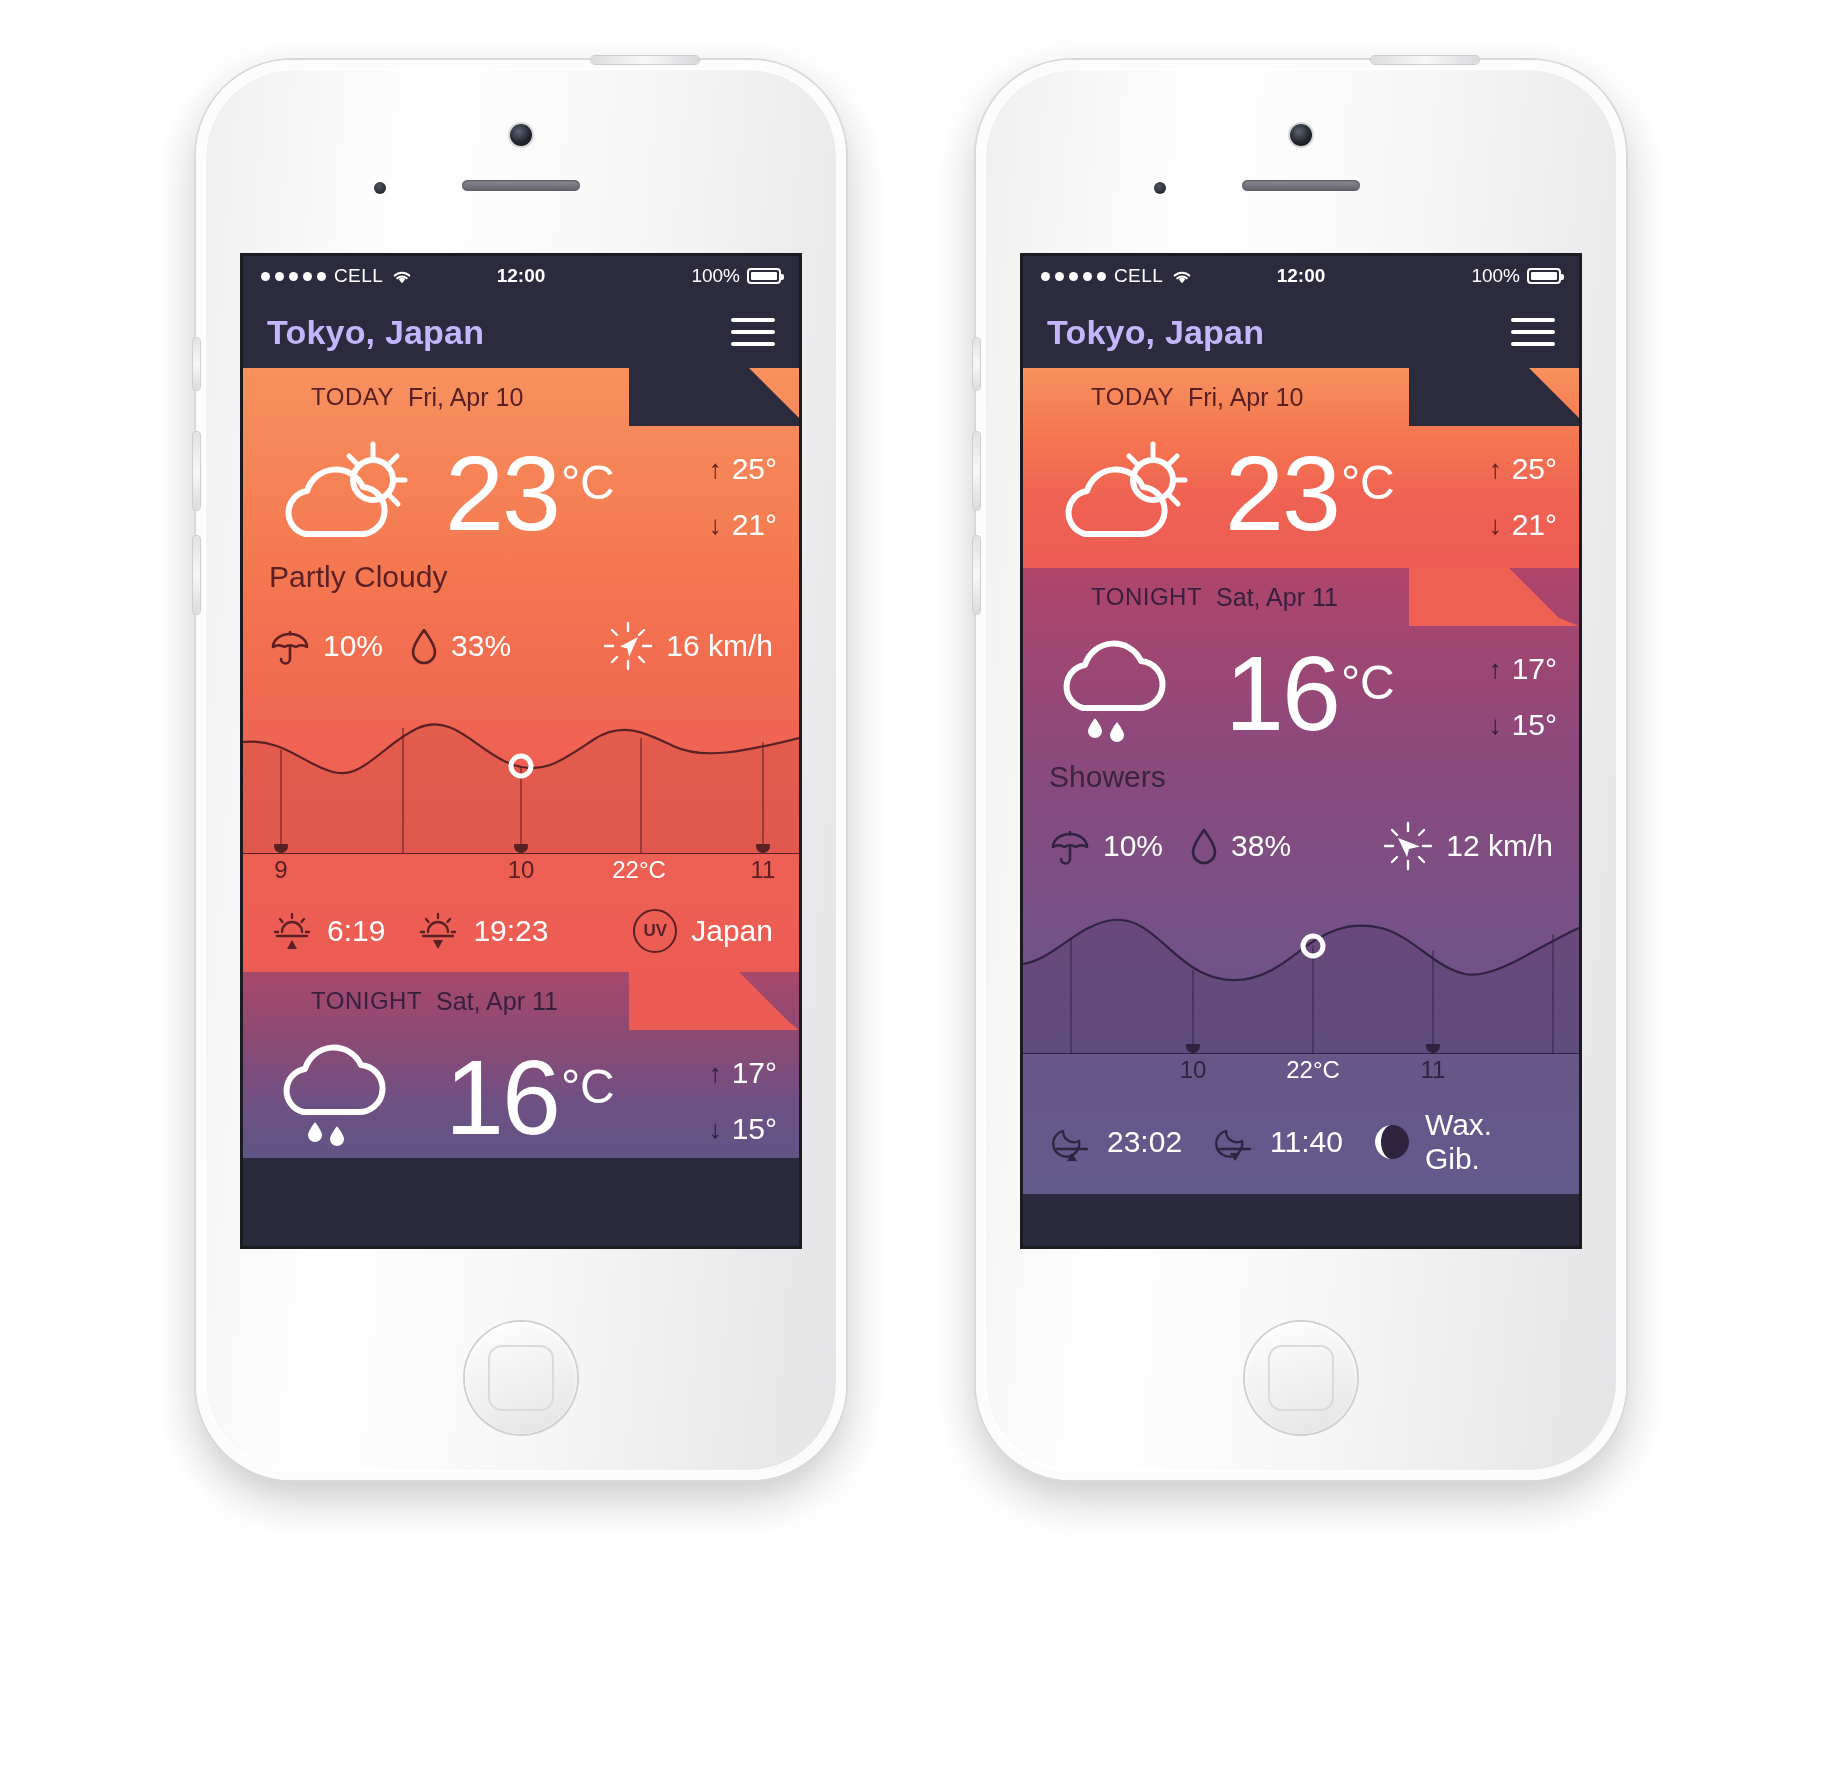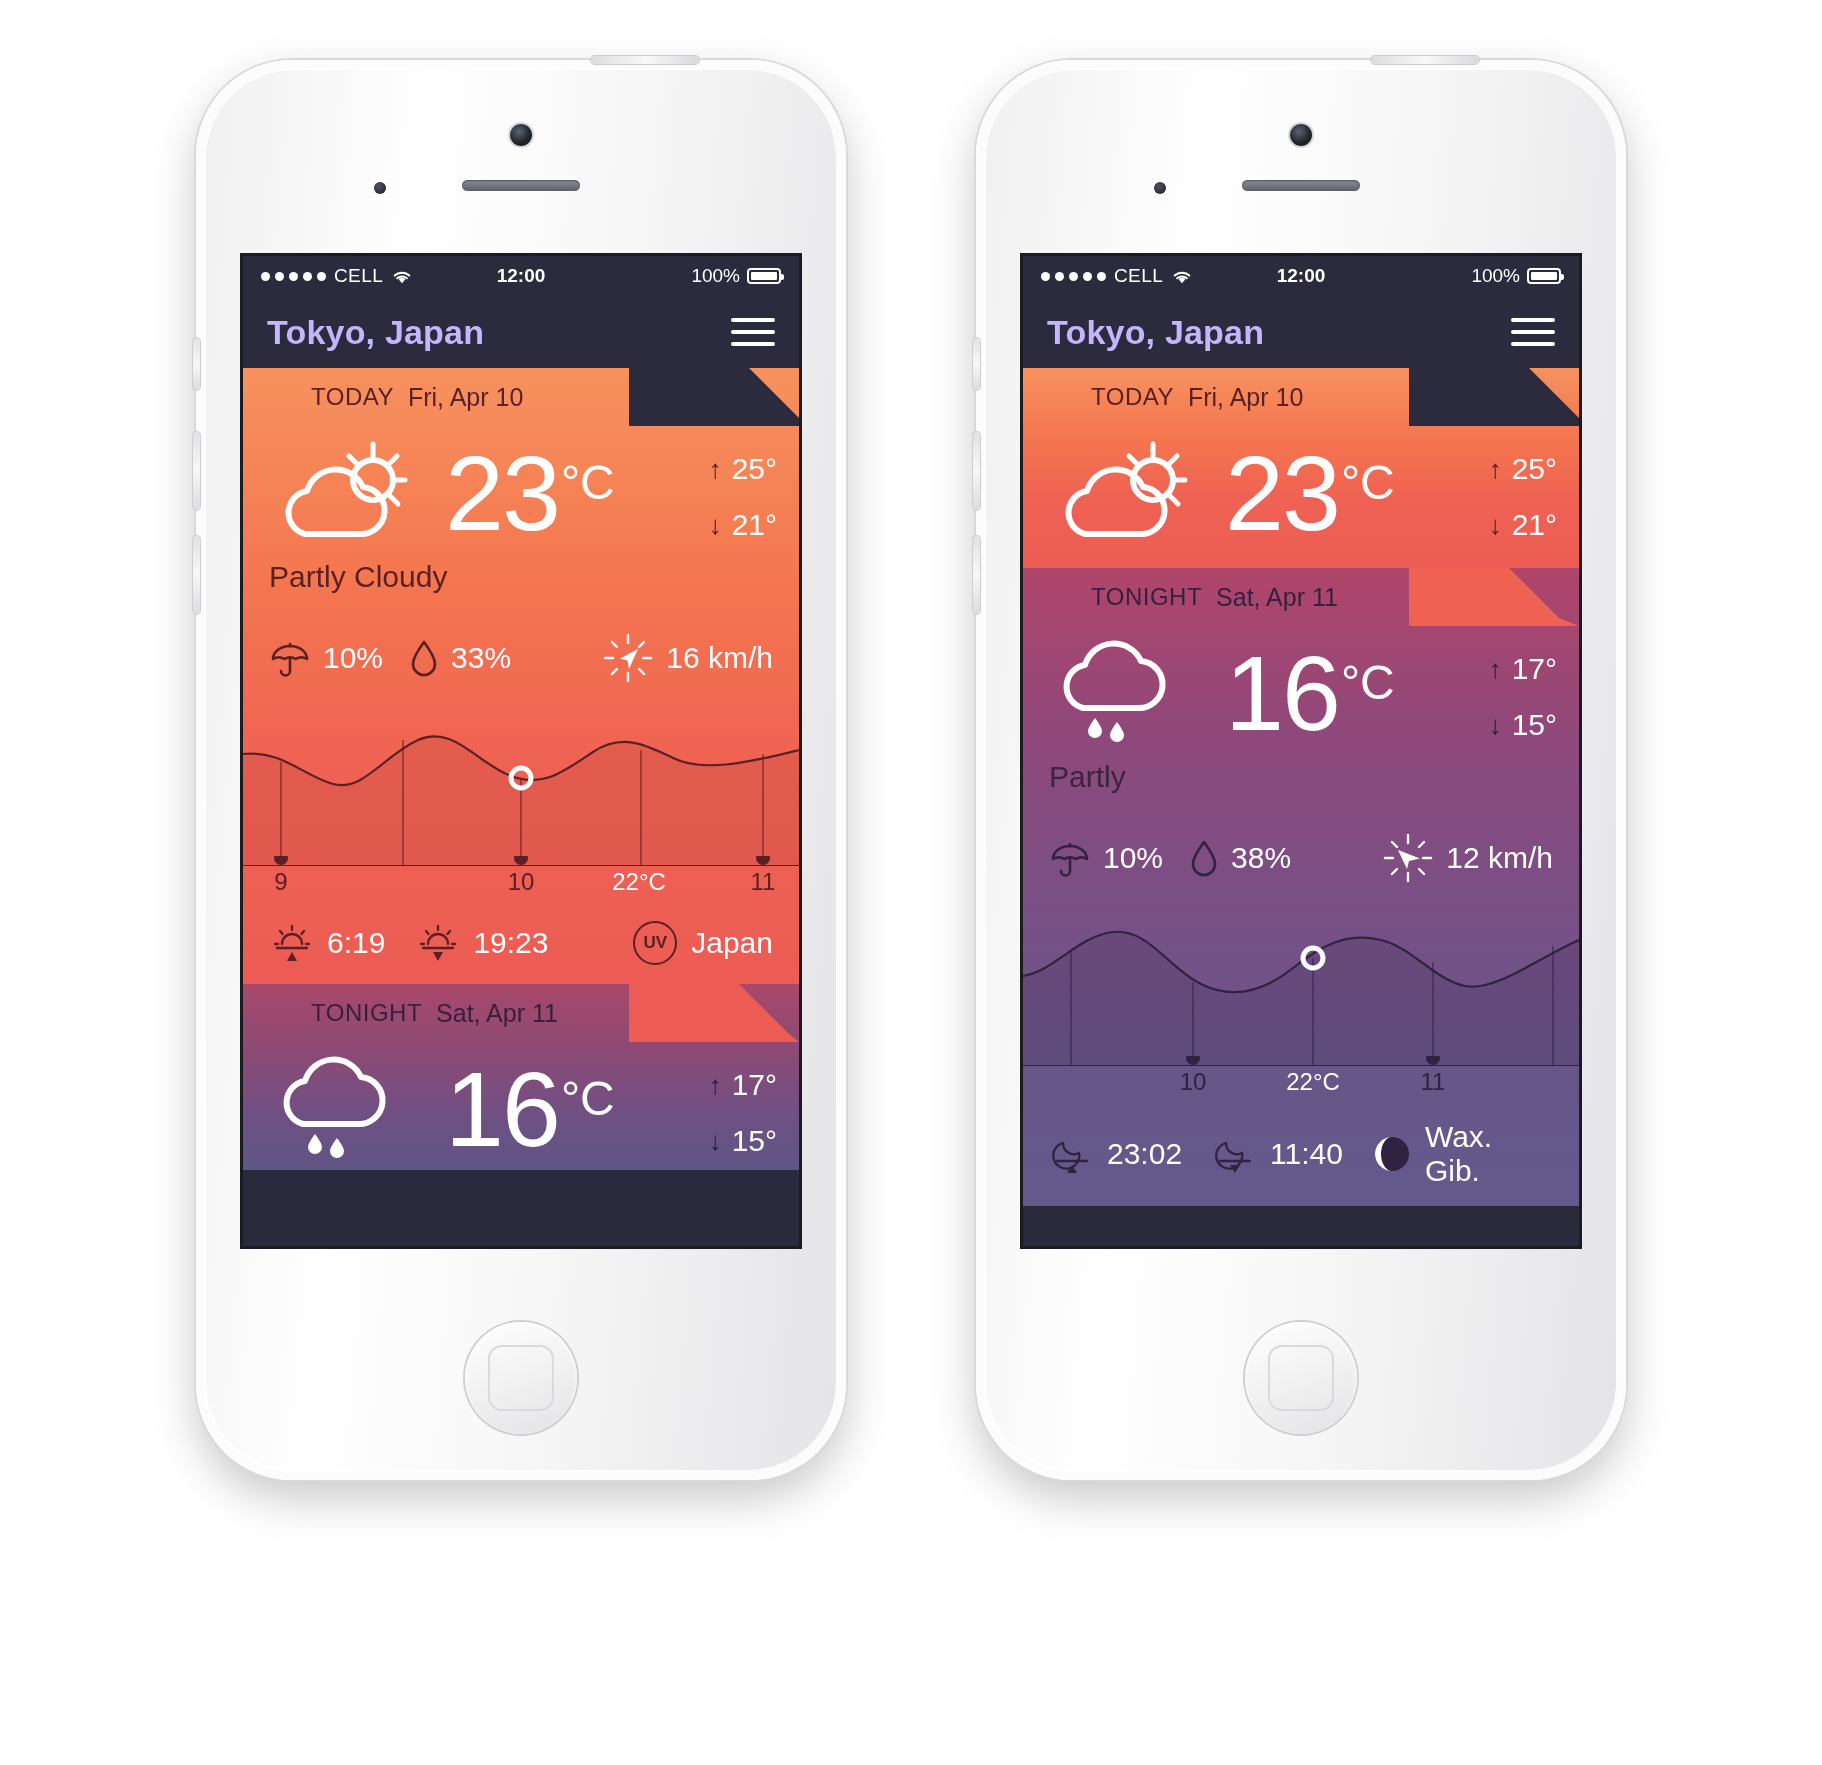--- a/index.html
+++ b/index.html
@@ -146,21 +146,21 @@
   .hilo-row { display:flex; align-items:center; gap: 10px; font-size: 30px; }
   .hilo-row .arrow { font-size: 26px; color:#5a2026; }
   .card-night .hilo-row .arrow, .card-night-full .hilo-row .arrow { color:#2e2040; }
   .hilo-row .v { color:#fff; }
 
   .cond { padding: 6px 26px 0 26px; font-size: 30px; color:#5a2026; }
   .card-night .cond, .card-night-full .cond { color:#3a2440; }
 
   
   .stats { display:flex; align-items:center; padding: 26px 26px 0 26px; gap: 26px; }
-  .stat { display:flex; align-items:center; gap: 12px; font-size: 30px; margin-top: 12px; }
+  .stat { display:flex; align-items:center; gap: 12px; font-size: 30px; }
   .stat .ico { flex:none; }
   .stat.wind { margin-left: auto; }
 
   
   .chart { position: relative; height: 160px; margin-top: 22px; }
   .chart svg { display:block; width: 100%; height: 100%; }
   .axis-labels { position: relative; height: 44px; }
   .axis-labels span {
     position: absolute; top: 2px; font-size: 24px; transform: translateX(-50%);
   }
@@ -526,21 +526,21 @@
                 <span class="arrow">↑</span>
                 <span class="v">17°</span>
               </div>
               <div class="hilo-row">
                 <span class="arrow">↓</span>
                 <span class="v">15°</span>
               </div>
             </div>
           </div>
 
-          <div class="cond">Partly</div>
+          <div class="cond">Showers</div>
 
           <div class="stats">
             <div class="stat">
               <svg class="ico" width="42" height="42" viewBox="0 0 42 42">
                 <path d="M4,22 a17,13 0 0 1 34,0 a9,7 0 0 0 -11.3,0 a9,7 0 0 0 -11.3,0 a9,7 0 0 0 -11.4,0 Z" fill="none" stroke="#2f2340" stroke-width="2.6" stroke-linejoin="round"></path>
                 <path d="M21,22 L21,34 a4.5,4.5 0 0 1 -9,0" fill="none" stroke="#2f2340" stroke-width="2.6" stroke-linecap="round"></path>
                 <line x1="21" y1="7" x2="21" y2="9.5" stroke="#2f2340" stroke-width="2.6" stroke-linecap="round"></line>
               </svg>
               <span>10%</span>
             </div>

